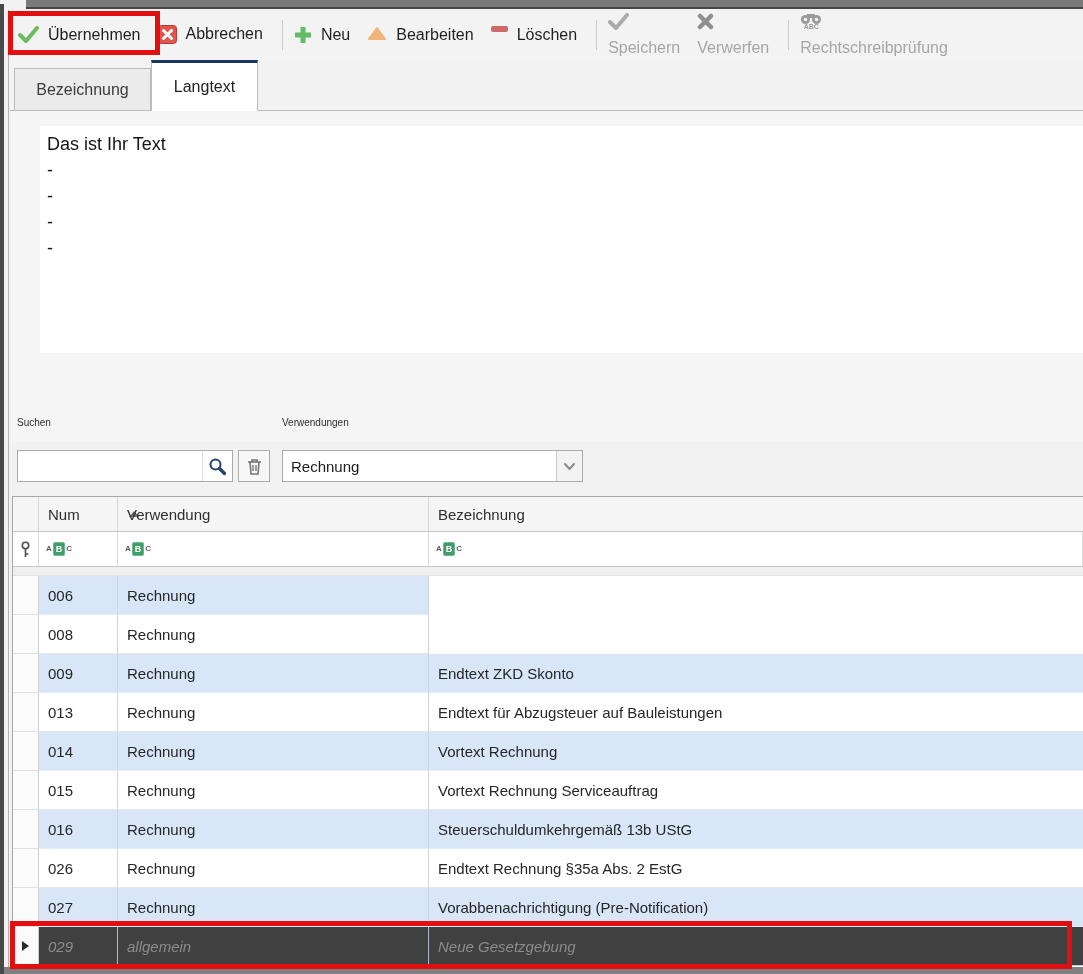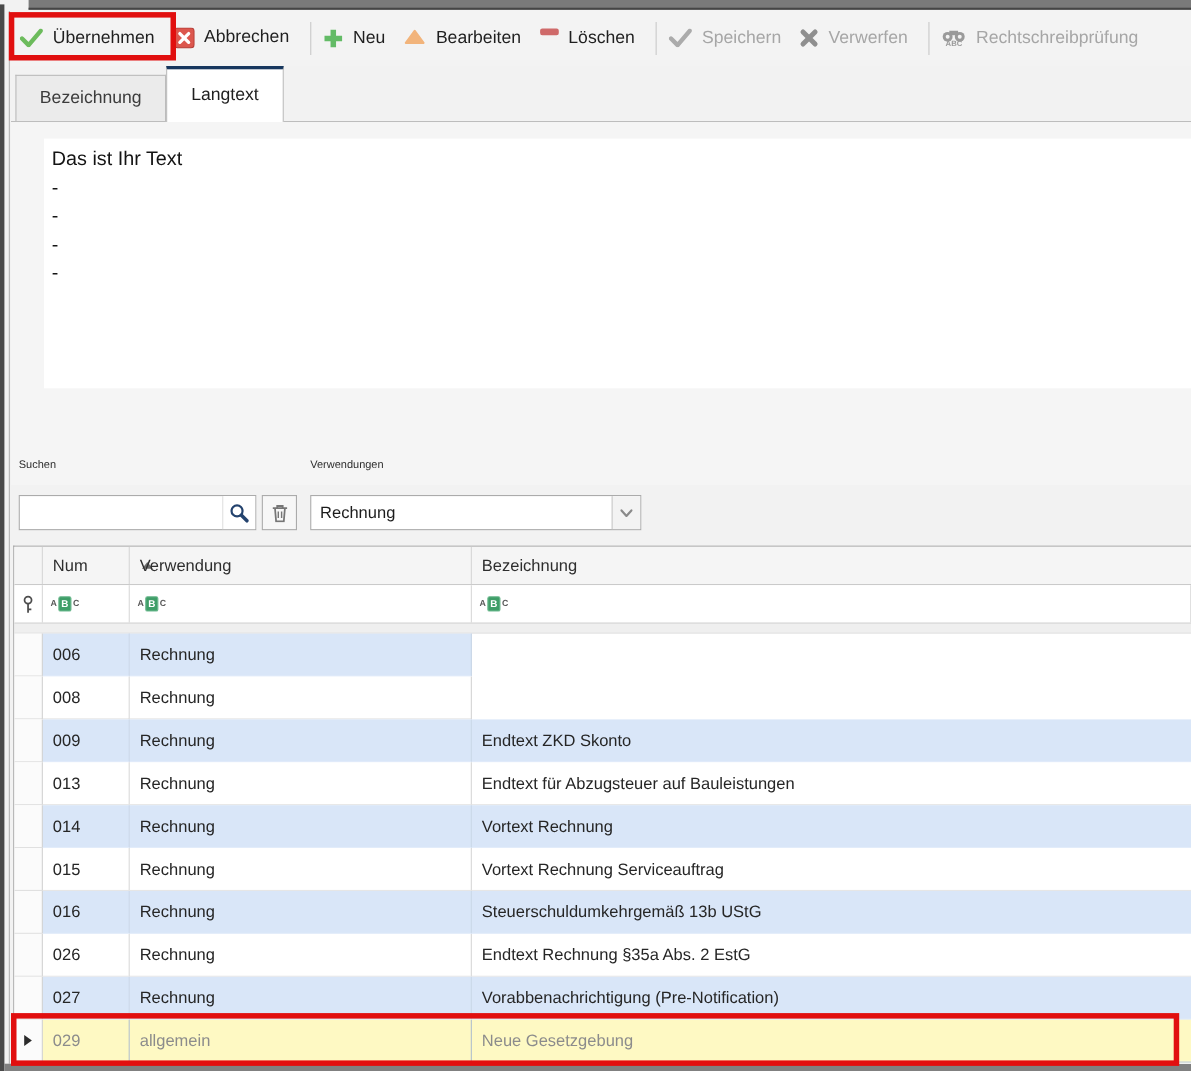--- a/index.html
+++ b/index.html
@@ -11,21 +11,21 @@
   
   .win-top    { position:absolute; left:26px; top:0; right:0; height:9px; background:#7a7a7a; border-bottom:2px solid #454545; }
   .win-left   { position:absolute; left:0; top:4px; bottom:0; width:4px; background:#4a4a4a; }
   .win-left2  { position:absolute; left:8px; top:10px; bottom:7px; width:1px; background:#b4b4b4; }
   .win-bottom { position:absolute; left:4px; right:0; bottom:0; height:7px; background:#808080; }
 
   
   .toolbar { position:absolute; left:10px; top:9px; right:0; height:51px; background:#f3f3f3;
              display:flex; align-items:center; padding-left:8px; white-space:nowrap; overflow:hidden; }
   .titem { display:flex; align-items:flex-start; gap:9px; font-size:16px; color:#1f1f1f; margin-right:17px; flex:0 0 auto; }
-  .titem.disabled { color:#a6a6a6; }
+  .titem.disabled { color:#a6a6a6;flex-direction:column; }
   .tsep { width:1px; height:30px; background:#c9c9c9; margin:0 11px 0 2px; flex:0 0 auto; }
   .ico { display:inline-flex; align-items:center; justify-content:center; flex:0 0 auto; }
   .minus-bar { width:17px; height:6px; background:#cf6a6a; border-radius:2px; }
   .spell { display:flex; flex-direction:column; align-items:center; line-height:1; }
   .spell .abctxt { font-size:7px; font-weight:bold; color:#9a9a9a; letter-spacing:0; margin-top:-2px; }
 
   
   .tabstrip { position:absolute; left:10px; top:60px; right:0; height:51px; background:#f2f2f2; }
   .tabstrip::after { content:""; position:absolute; left:0; right:0; bottom:0; height:1px; background:#bdbdbd; }
   .tab { position:absolute; display:flex; align-items:center; justify-content:center; font-size:16px; cursor:default; }
@@ -74,21 +74,21 @@
              border-radius:2px; padding:2px 2px 1px 2px; }
   .ggap { height:9px; background:#efefef; border-bottom:1px solid #e3e3e3; }
   .grow { display:flex; height:39px; }
   .grow .c0 { width:26px; background:#fbfbfb; border-right:1px solid #cfcfcf; border-bottom:1px solid #e0e0e0;
               display:flex; align-items:center; justify-content:center; }
   .grow .cell { display:flex; align-items:center; padding-left:9px; border-right:1px solid #d4d4d4;
                 border-bottom:1px solid #e6e6e6; color:#262626; overflow:hidden; white-space:nowrap; }
   .grow .cl { flex:1; border-right:none; }
   .grow.stripe .cell { background:#d9e6f8; border-right-color:#c9d6e6; border-bottom-color:#e2ecfa; }
   .grow.white  .cell { background:#ffffff; }
-  .grow.selected .cell { background:#fef9c3; color:#8c8c8c; border-right-color:#aab9cd; border-bottom-color:#bccade; }
+  .grow.selected .cell { background:#404040; color:#8c8c8c; border-right-color:#aab9cd; border-bottom-color:#bccade;font-style:italic; }
   .rowarrow { width:0; height:0; border-left:7px solid #2b2b2b; border-top:5px solid transparent; border-bottom:5px solid transparent; }
 
   
   .anno { position:absolute; border:5px solid #e10f0f; z-index:10; pointer-events:none; }
   .anno1 { left:8px;  top:11px;  width:152px;  height:44px; }
   .anno2 { left:10px; top:921px; width:1062px; height:48px; }
 </style>
 </head>
 <body>
 

